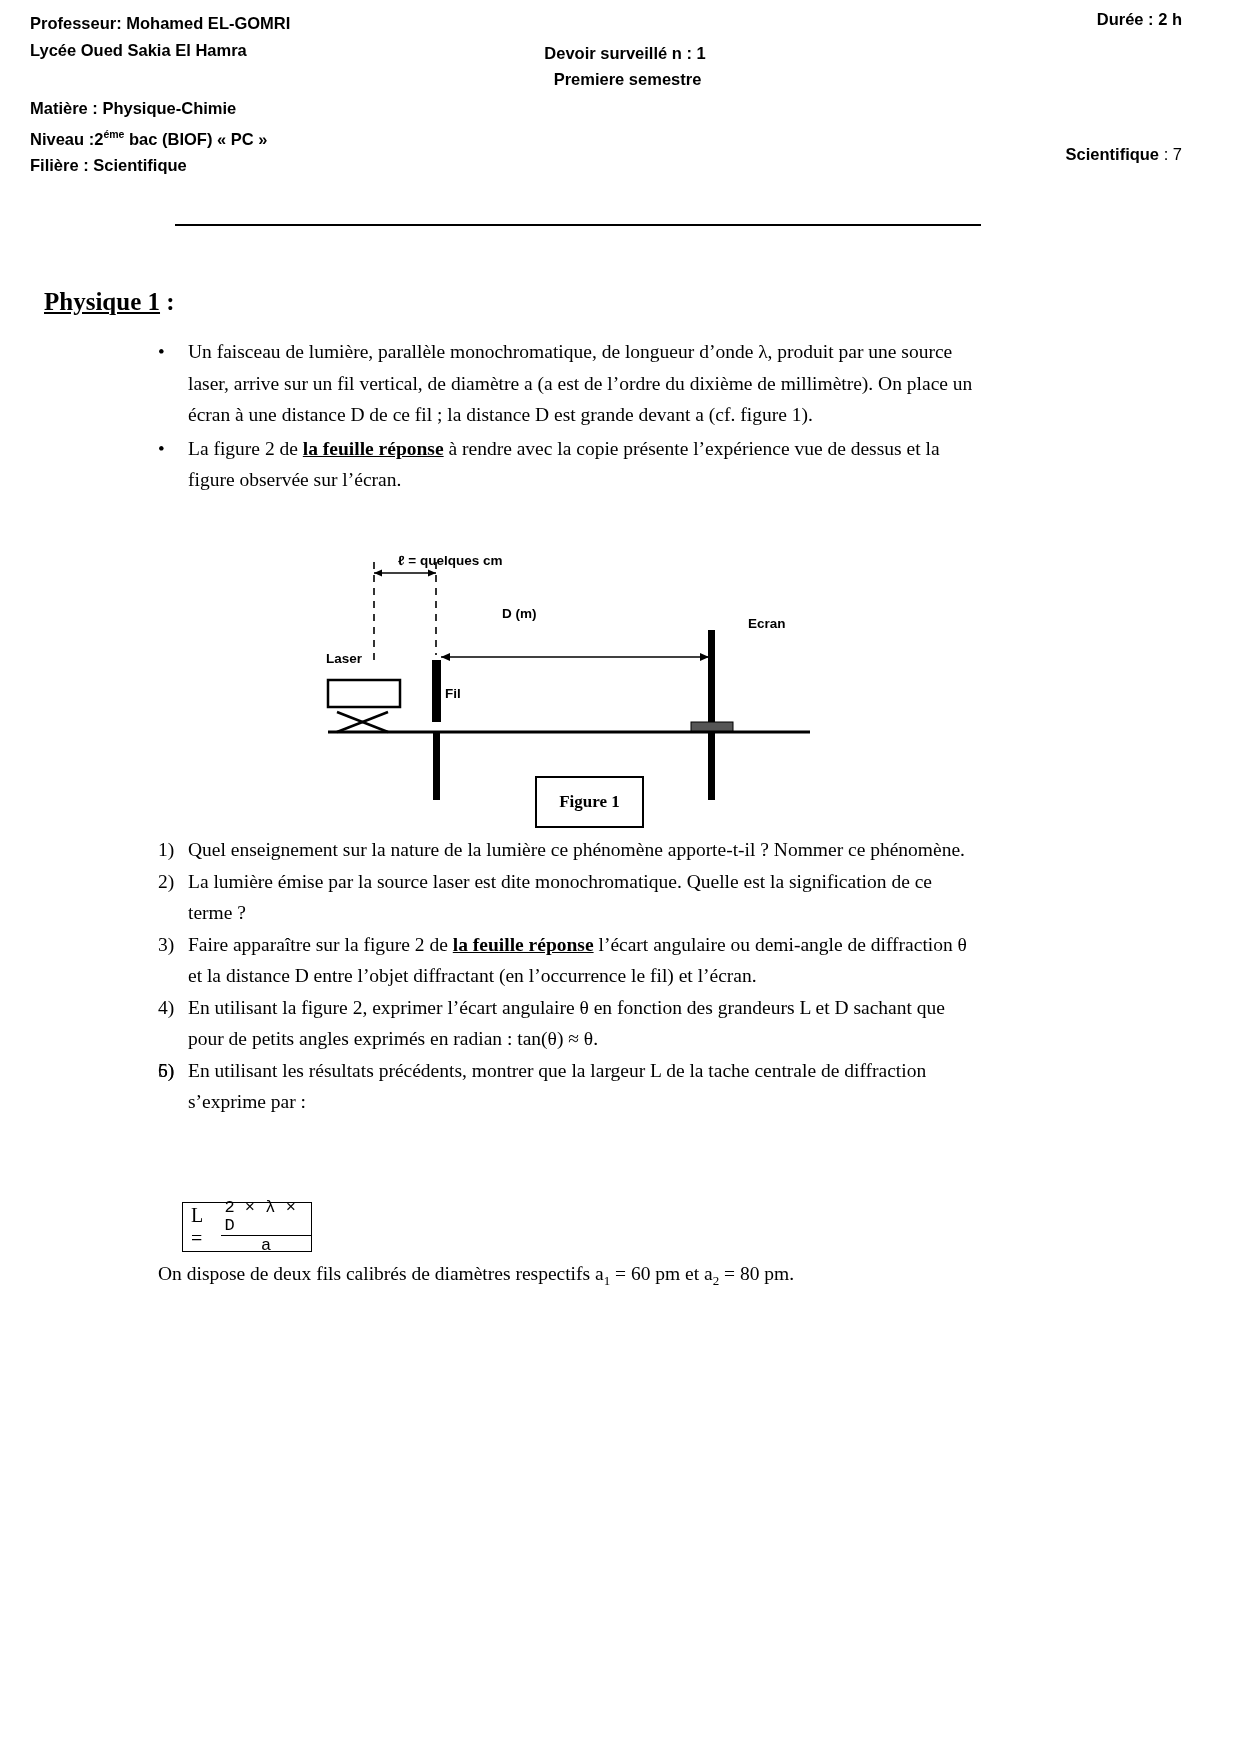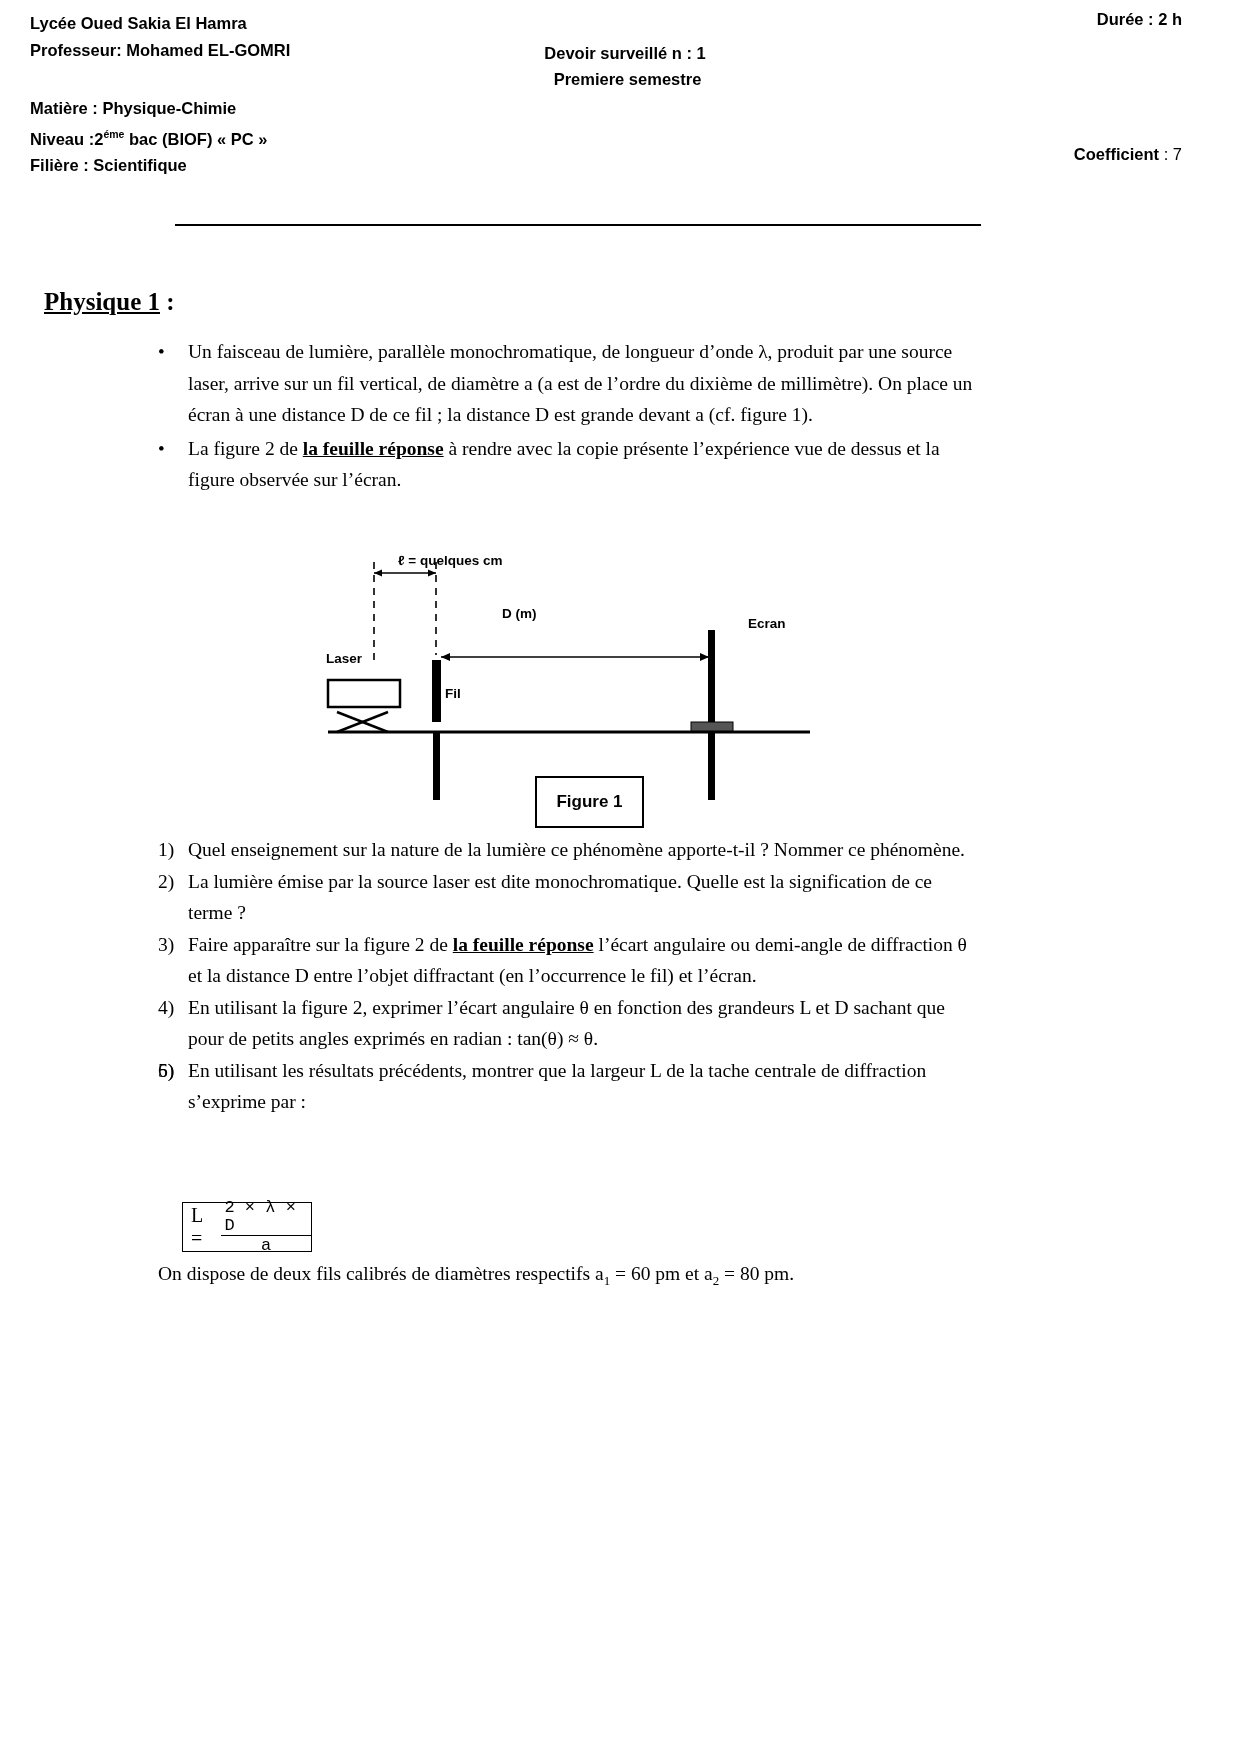--- a/index.html
+++ b/index.html
@@ -134,21 +134,21 @@
   }
   .fig-svg { display: block; }
   .figure-caption {
     position: absolute;
     left: 225px;
     top: 236px;
     width: 105px;
     height: 48px;
     border: 2px solid #000;
     background: #fff;
-    font-family: Liberation Sans, sans-serif;
+    font-family: Liberation Serif, serif;
     font-weight: bold;
     font-size: 17px;
     display: flex;
     align-items: center;
     justify-content: center;
   }
 
   
   .questions {
     position: absolute;
@@ -230,38 +230,38 @@
   }
 </style>
 </head>
 <body>
 
 <div class="page">
 
   <div class="header">
 
     <div class="hdr-left-block">
+      <div class="hdr-line">Professeur: Mohamed EL-GOMRI</div>
       <div class="hdr-line">Lycée Oued Sakia El Hamra</div>
-      <div class="hdr-line">Professeur: Mohamed EL-GOMRI</div>
     </div>
 
     <div class="matiere-block">
       <div class="hdr-line">Matière : Physique-Chimie</div>
       <div class="hdr-line"><span>Niveau :2</span><sup class="small">éme</sup><span> bac (BIOF) « PC »</span></div>
       <div class="hdr-line">Filière : Scientifique</div>
     </div>
 
     <div class="hdr-center-block">
       <div class="hdr-center-line">Devoir surveillé n : 1</div>
       <div class="hdr-center-line indent">Premiere  semestre</div>
     </div>
 
     <div class="hdr-right-duree">Durée : 2 h</div>
 
-    <div class="hdr-right-coef"><span class="lbl">Coefficient</span> <span class="val">: 7</span></div>
+    <div class="hdr-right-coef"><span class="lbl">Scientifique</span> <span class="val">: 7</span></div>
   </div>
 
   <div class="rule"></div>
 
   <div class="section-title"><span class="u">Physique 1</span><span> :</span></div>
 
   <div class="bullets">
     <div class="bullet-item">
       <span class="dot">•</span>
       <span>Un faisceau de lumière, parallèle monochromatique, de longueur d’onde λ, produit par une source laser, arrive sur un fil vertical, de diamètre a (a est de l’ordre du dixième de millimètre). On place un écran à une distance D de ce fil ; la distance D est grande devant a (cf. figure 1).</span>

